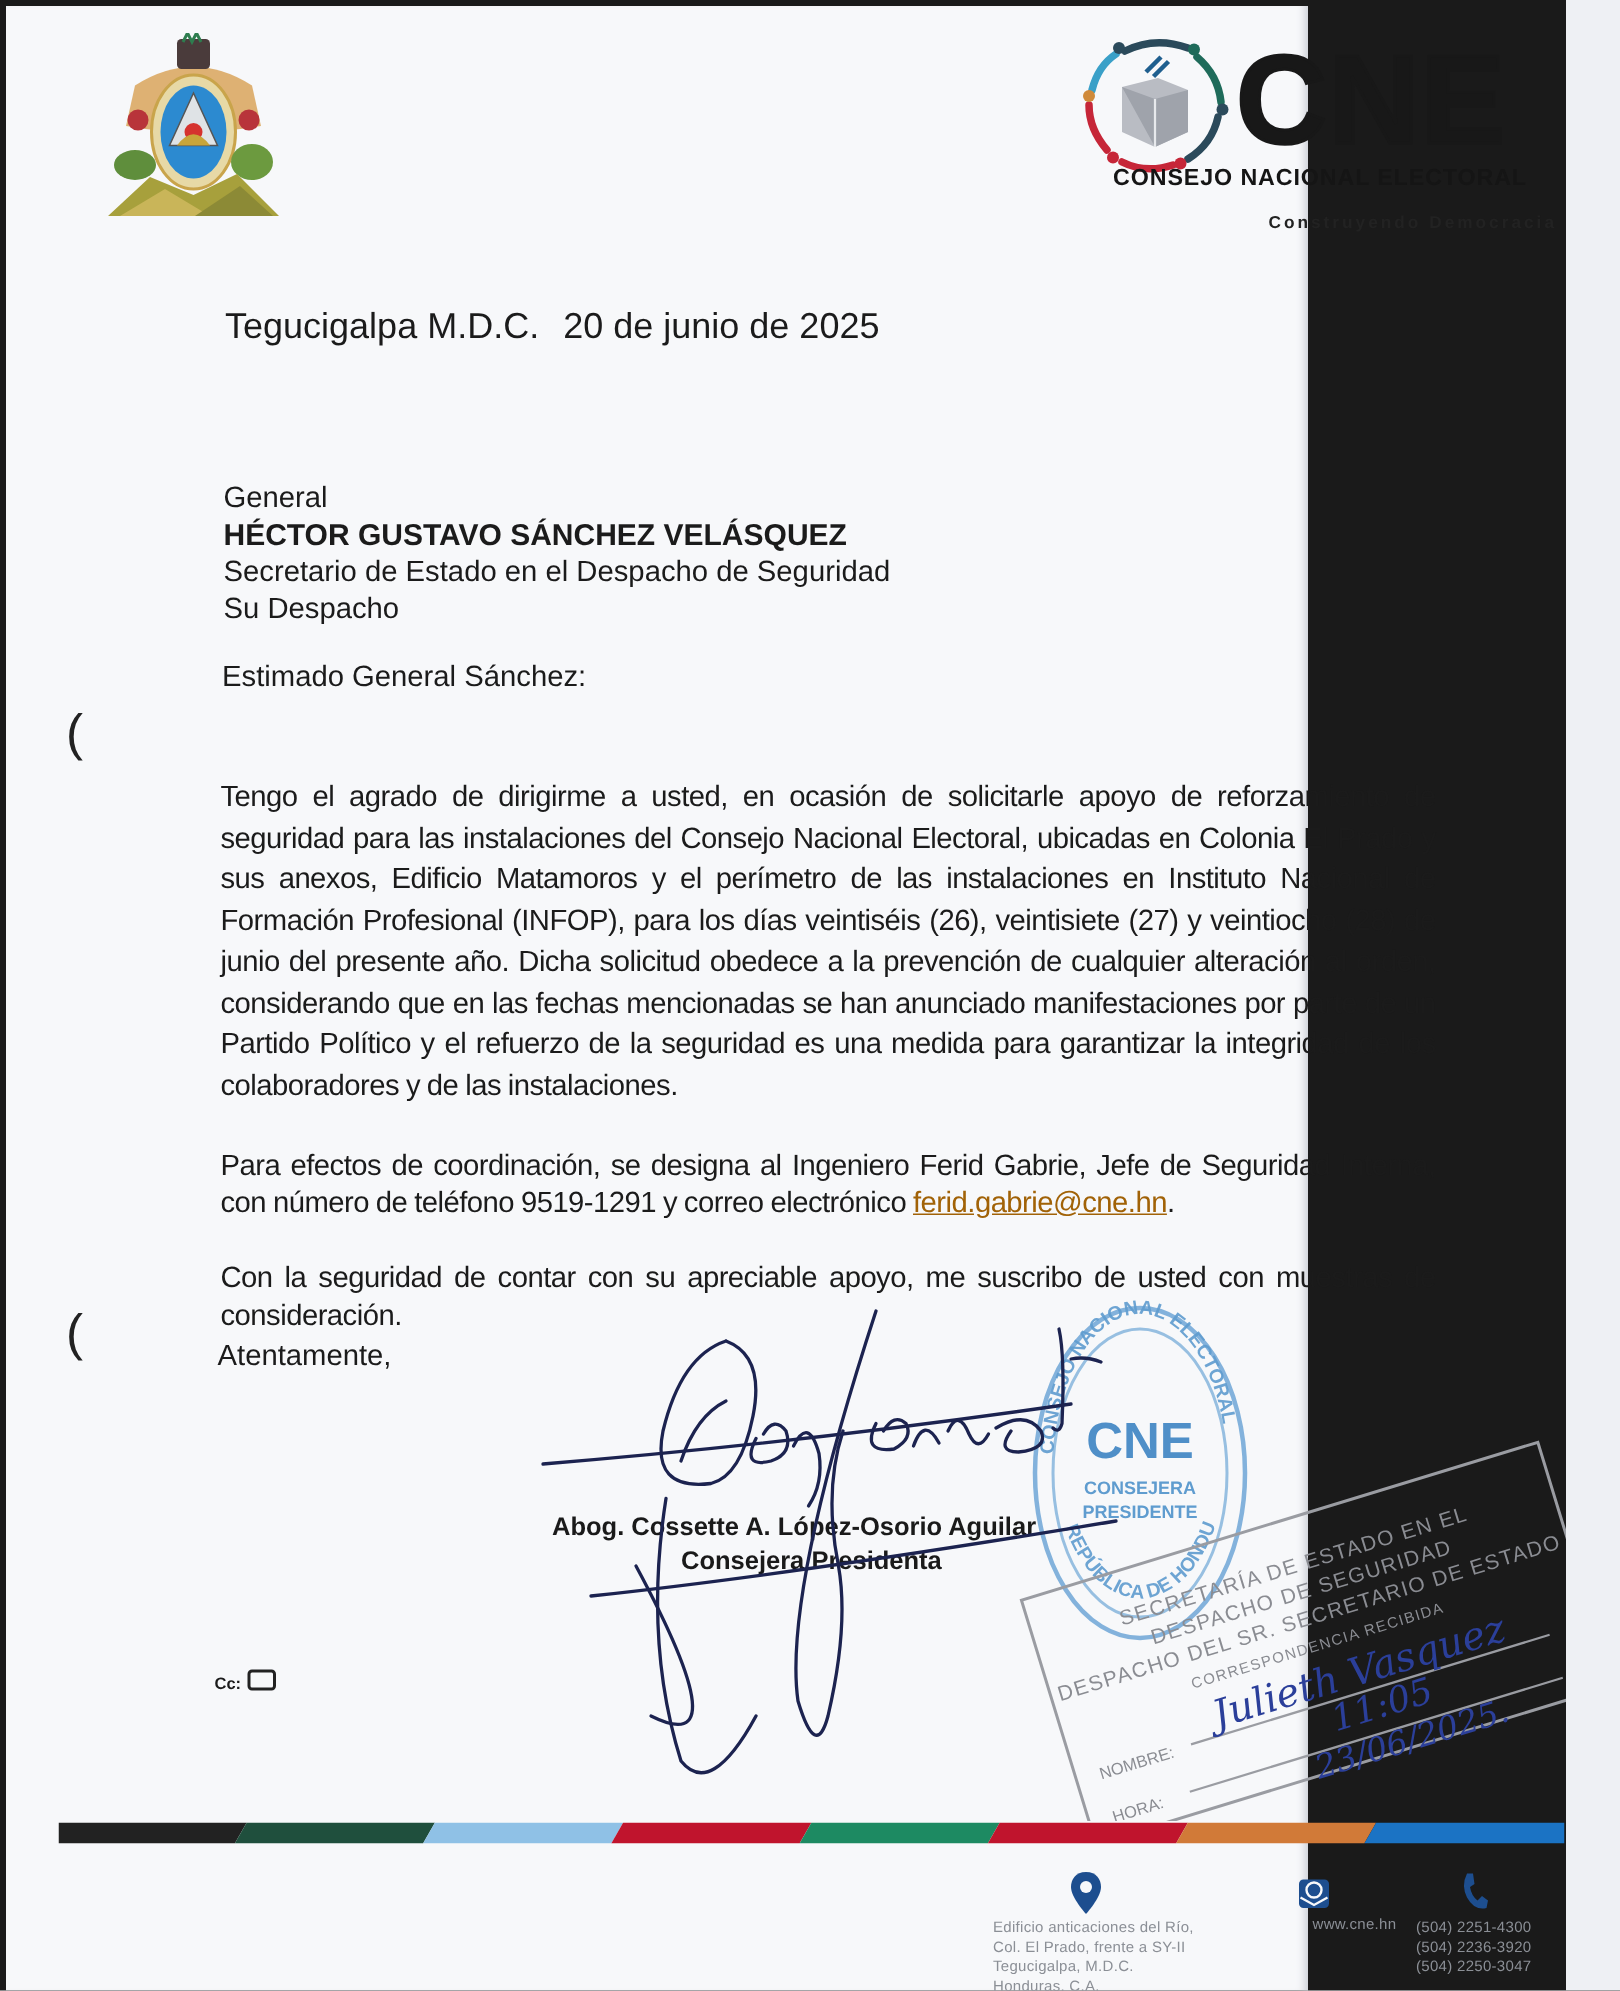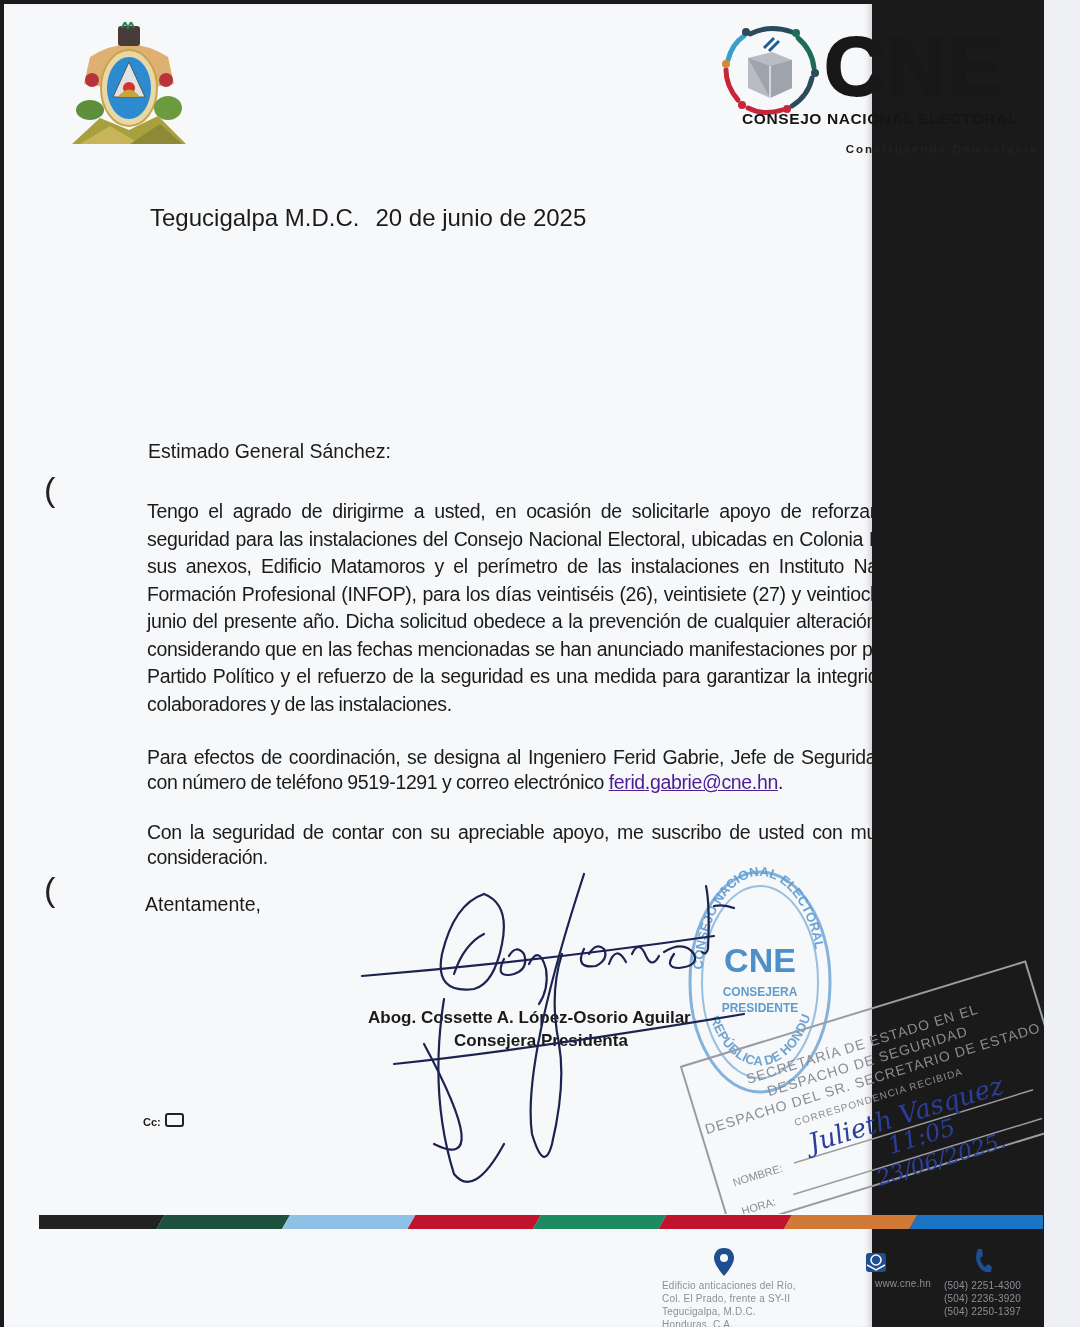--- a/index.html
+++ b/index.html
@@ -45,26 +45,26 @@
   .place .gap { display: inline-block; width: 16px; }
   .oficio { right: 88px; top: 251px; font-weight: 700; font-size: 19.5px; letter-spacing: -0.3px; }
 
   .addr { left: 145px; top: 316px; font-size: 19.5px; line-height: 24.5px; }
   .addr .name { font-weight: 700; font-size: 20px; }
 
   .greeting { left: 144px; top: 436px; font-size: 19.5px; }
 
   .para {
     left: 143px; width: 810px; text-align: justify; text-align-last: left;
-    font-size: 19.5px; line-height: 27.5px; letter-spacing: -0.35px; word-spacing: -0.5px;
+    font-size: 19.5px; line-height: 27.5px; letter-spacing: -0.35px; word-spacing: -0.5px; margin-top: 20px;
   }
   .p1 { top: 494px; }
   .p2 { top: 741px; line-height: 25px; }
   .p3 { top: 816px; line-height: 25px; }
-  .email { color: #4c1d95; text-decoration: underline; }
+  .email { color: #a16207; text-decoration: underline; }
 
   .closing { left: 141px; top: 889px; font-size: 19.5px; }
 
   .punch { color: #222; font-size: 34px; font-weight: 300; }
   .punch1 { left: 40px; top: 466px; }
   .punch2 { left: 40px; top: 866px; }
 
   .sig-name {
     left: 364px; top: 1004px; font-weight: 700; font-size: 17px; color: #1a1a1a;
   }
@@ -134,20 +134,26 @@
     <div class="cne-word">CNE</div>
     <div class="cne-full">CONSEJO NACIONAL ELECTORAL</div>
     <div class="cne-tag">Construyendo Democracia</div>
   </div>
 
   <div class="abs place">
     <span>Tegucigalpa M.D.C.</span><span class="gap"></span><span>20 de junio de 2025</span>
   </div>
 
 
+  <div class="abs addr">
+    <div>General</div>
+    <div class="name">HÉCTOR GUSTAVO SÁNCHEZ VELÁSQUEZ</div>
+    <div>Secretario de Estado en el Despacho de Seguridad</div>
+    <div>Su Despacho</div>
+  </div>
 
   <div class="abs greeting">Estimado General Sánchez:</div>
 
   <div class="abs punch punch1">(</div>
   <div class="abs punch punch2">(</div>
 
   <div class="abs para p1">Tengo el agrado de dirigirme a usted, en ocasión de solicitarle apoyo de reforzamiento de seguridad para las instalaciones del Consejo Nacional Electoral, ubicadas en Colonia El Prado y sus anexos, Edificio Matamoros y el perímetro de las instalaciones en Instituto Nacional de Formación Profesional (INFOP), para los días veintiséis (26), veintisiete (27) y veintiocho (28) de junio del presente año. Dicha solicitud obedece a la prevención de cualquier alteración al orden, considerando que en las fechas mencionadas se han anunciado manifestaciones por parte de un Partido Político y el refuerzo de la seguridad es una medida para garantizar la integridad de los colaboradores y de las instalaciones.</div>
 
   <div class="abs para p2">
     <span>Para efectos de coordinación, se designa al Ingeniero Ferid Gabrie, Jefe de Seguridad Interna, con número de teléfono 9519-1291 y correo electrónico </span><span class="email">ferid.gabrie@cne.hn</span><span>.</span>
@@ -249,16 +255,16 @@
     <path d="M2 16 L11 21 L20 16" stroke="#f7f8fa" stroke-width="1.5" fill="none"></path>
   </svg>
   <div class="foot-text" style="left:843px;top:1273px;margin-left:28px;">www.cne.hn</div>
 
   <svg class="foot-icon" style="left:969px;top:1243px;width:20px;height:28px;" viewBox="0 0 20 28">
     <path d="M5 2 L9 2 L10 9 L7 11 Q8 17 12 20 L15 17 L19 20 L18 25 Q10 27 5 18 Q1 10 5 2 Z" fill="#1d4e8f"></path>
   </svg>
   <div class="foot-text" style="left:940px;top:1275px;width:100px;">
     <div>(504) 2251-4300</div>
     <div>(504) 2236-3920</div>
-    <div>(504) 2250-1397</div>
+    <div>(504) 2250-3047</div>
   </div>
 </div>
 <div class="edge-right"></div>
 
 </body></html>

